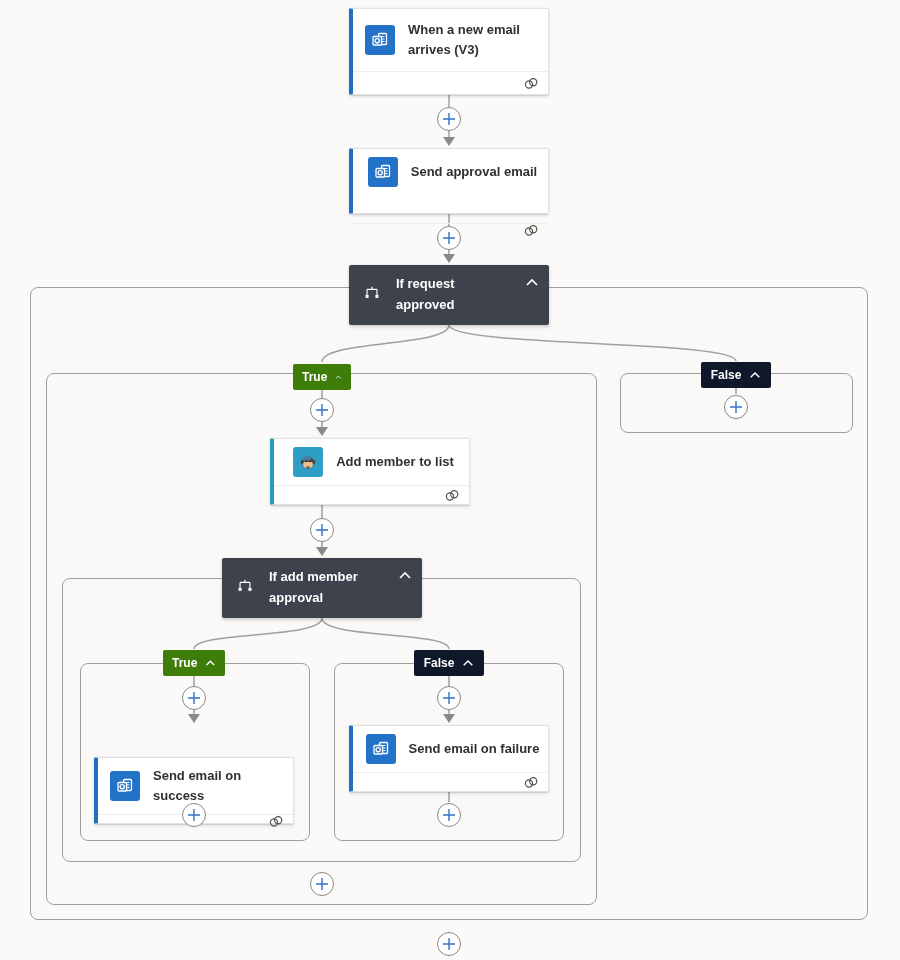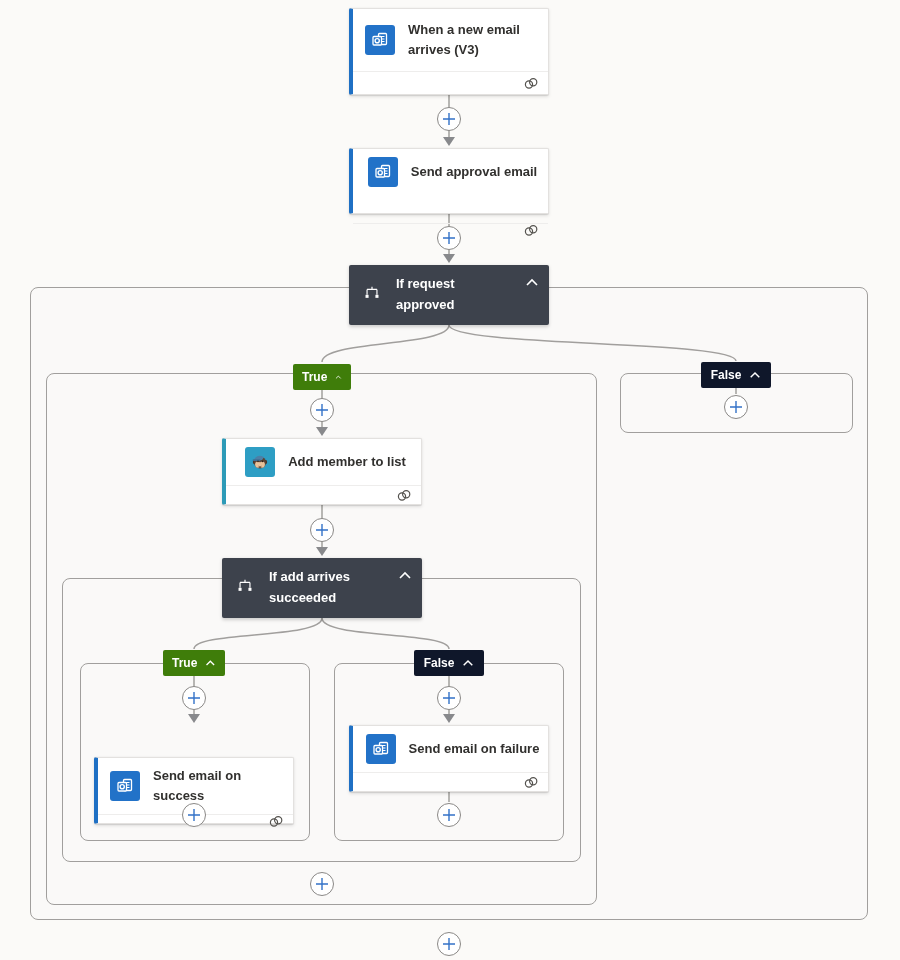--- a/index.html
+++ b/index.html
@@ -29,21 +29,21 @@
     position:absolute;
     background:#ffffff;
     border:1px solid #e3e1df;
     border-left:4px solid #1f70c4;
     border-radius:2px;
     box-shadow:0 1.2px 3.6px rgba(0,0,0,.10), 0 0.3px 0.9px rgba(0,0,0,.10);
     z-index:3;
     display:flex; flex-direction:column;
     cursor:pointer;
   }
-  .card.mailchimp { border-left-color:#2c9ab7; }
+  .card.mailchimp { border-left-color:#2c9ab7;margin-left:48px; }
   .card-main {
     flex:1;
     display:flex; align-items:center;
     padding:8px 8px 8px 12px;
     gap:13px;
     justify-content:center;
   }
   .node-icon {
     width:30px; height:30px; flex:0 0 30px;
     border-radius:3px;
@@ -243,21 +243,21 @@
   </div>
 
   <div class="cond" style="left:222px;top:558px;">
     <span>
       <svg width="18" height="18" viewBox="0 0 20 20">
         <path d="M10 3 V6 M4.5 6 H15.5 M4.5 6 V12 M15.5 6 V12" stroke="#fff" stroke-width="1.3" fill="none"></path>
         <rect x="2.8" y="12" width="3.4" height="3.4" fill="#fff"></rect>
         <rect x="13.8" y="12" width="3.4" height="3.4" fill="#fff"></rect>
       </svg>
     </span>
-    <div class="cond-title">If add arrives succeeded</div>
+    <div class="cond-title">If add member approval</div>
     <span class="chev">
       <svg width="14" height="10" viewBox="0 0 14 10">
           <path d="M2 7 L7 2 L12 7" stroke="#fff" stroke-width="1.6" fill="none"></path>
         </svg>
     </span>
   </div>
 
   <div class="badge true" style="left:163px;top:650px;width:62px;">
     <span>True</span>
     <svg width="12" height="9" viewBox="0 0 14 10">

